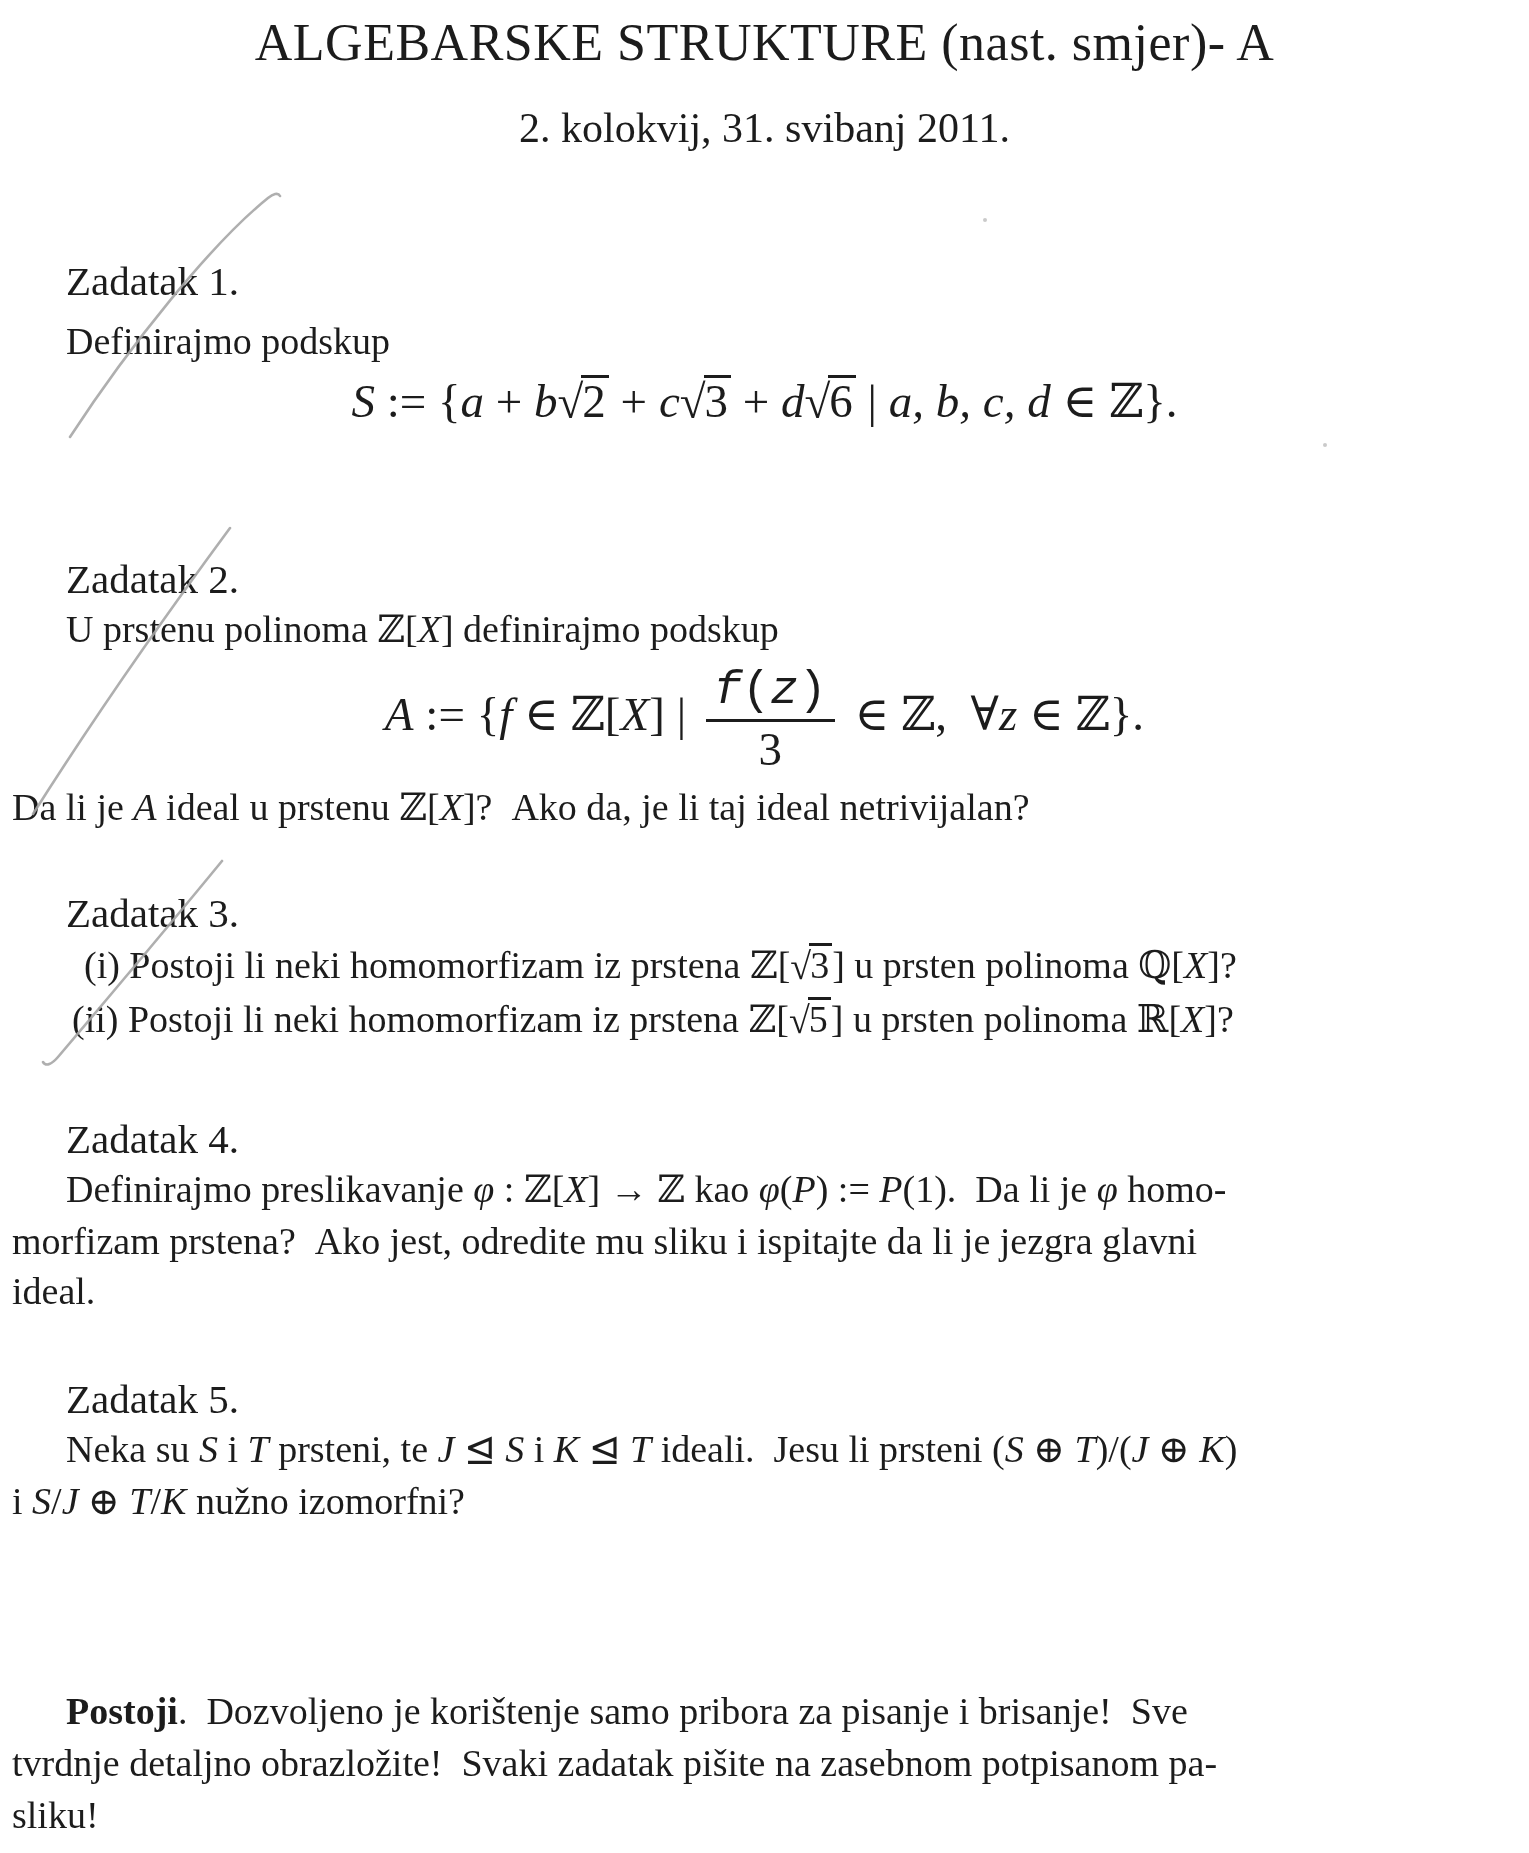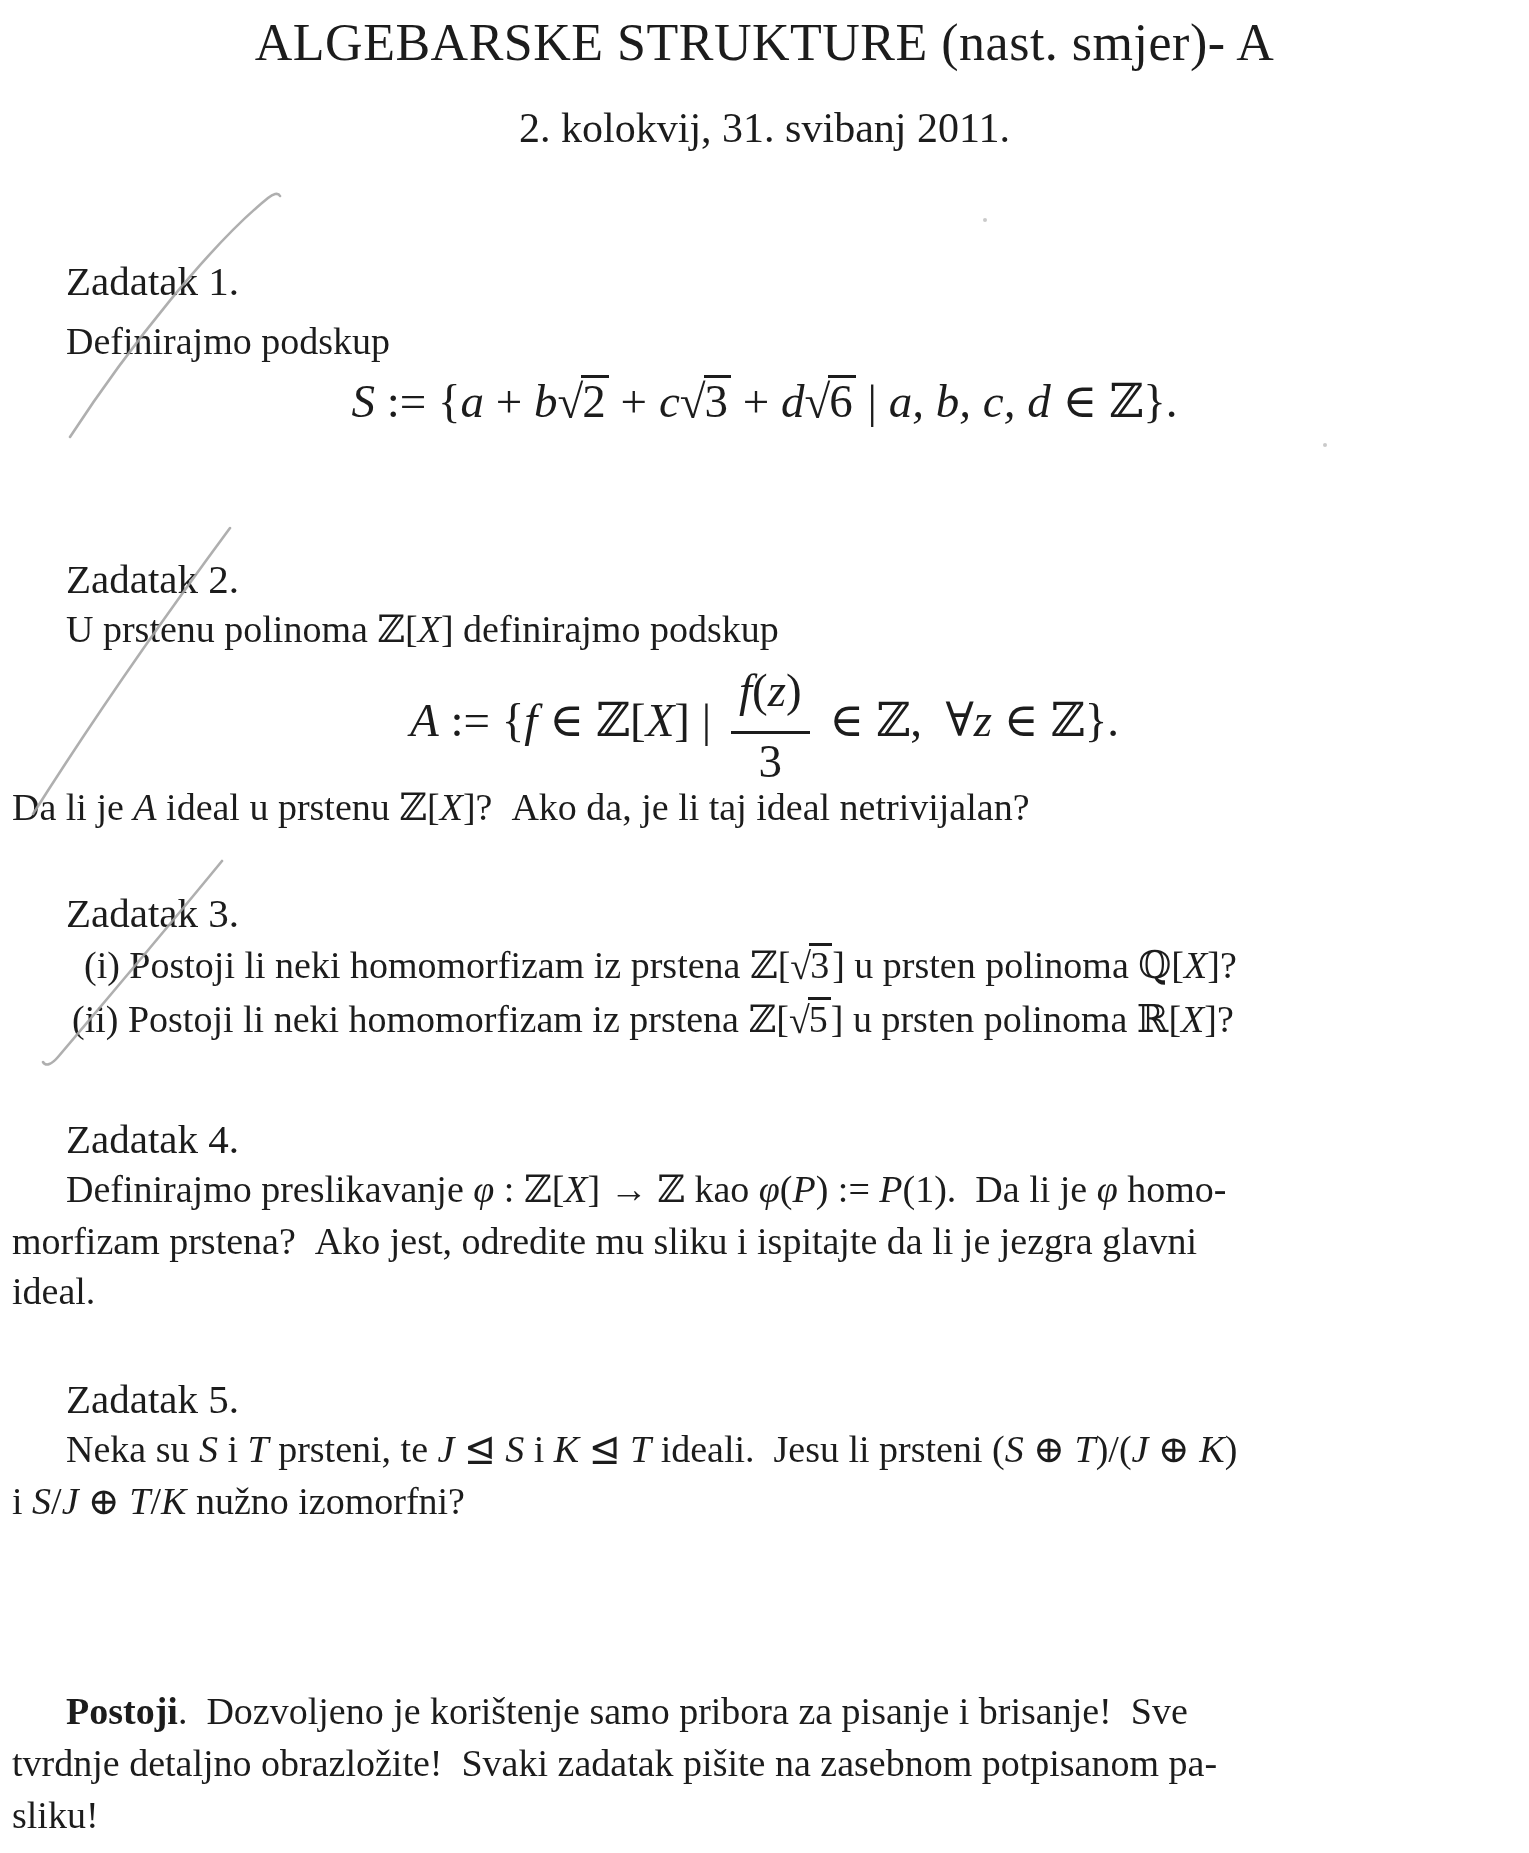--- a/index.html
+++ b/index.html
@@ -23,21 +23,21 @@
   .heading{font-weight:normal;font-size:41px;}
   .formula{font-size:47px;}
   .mi{font-style:italic;}
   .mb{font-weight:bold;}
   .mt{font-style:normal;}
   
   .frac{
     display:inline-block;vertical-align:middle;
     text-align:center;margin:0 8px;line-height:1.05;
   }
-  .frac .num{display:block;border-bottom:3px solid currentColor;padding:2px 8px 16px;}
+  .frac .num{display:block;border-bottom:3px solid currentColor;padding:2px 8px 4px;font-family:Liberation Mono, monospace;}
   .frac .den{display:block;padding-top:3px;}
   
   .sqrt{white-space:nowrap;}
   .sqrt .rsign{position:relative;top:1px;margin-right:-2px;}
   .sqrt .rad{
     display:inline-block;line-height:1.02;
     border-top:3px solid currentColor;
     padding:0 3px 0 1px;
   }
   

